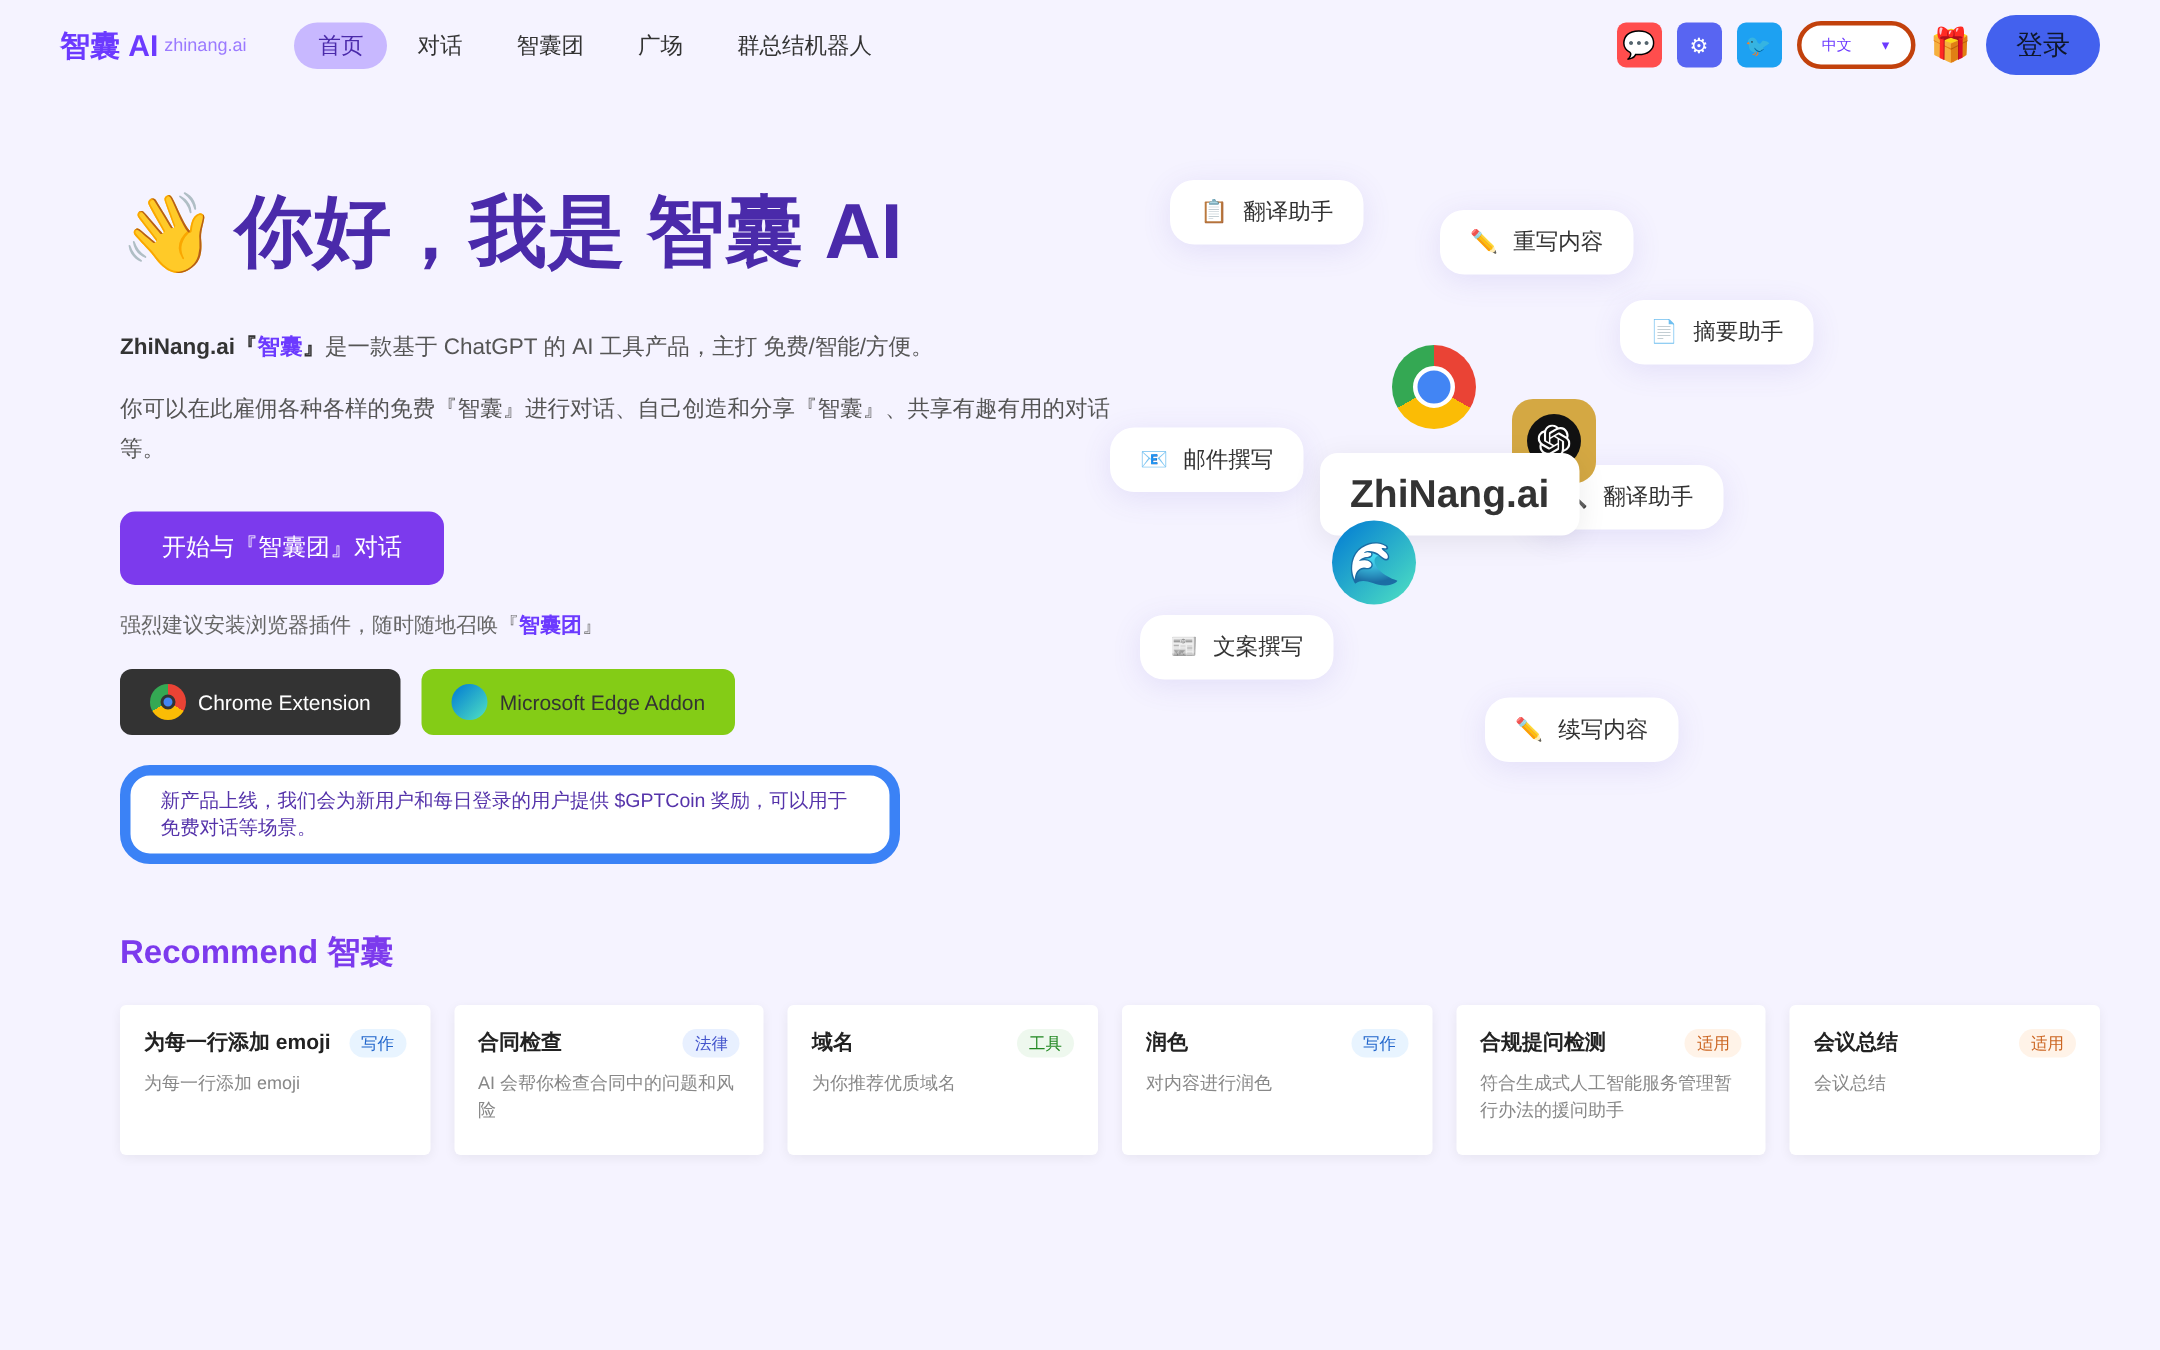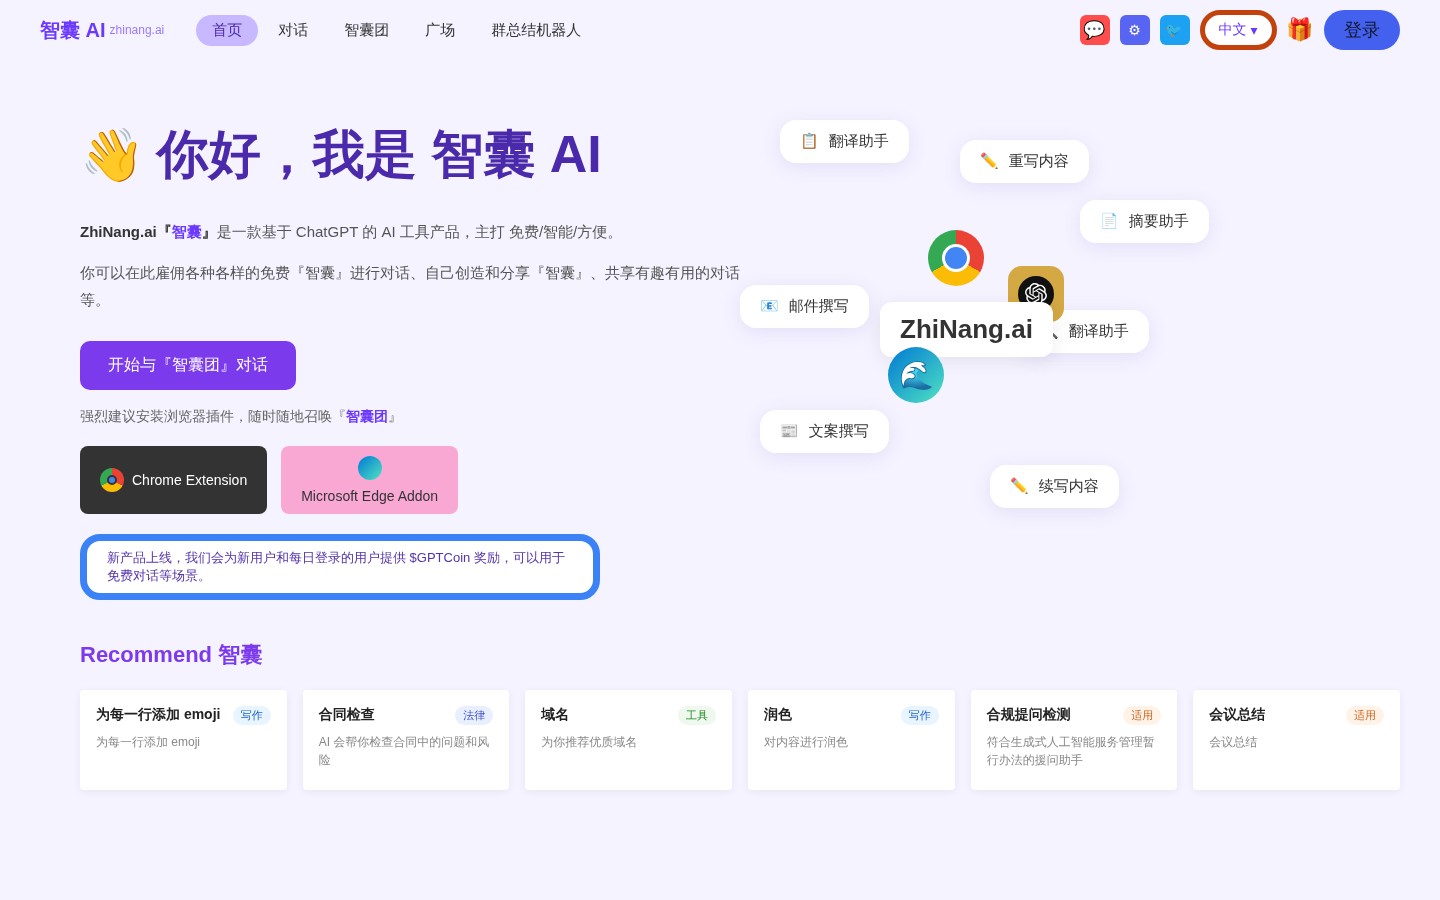--- a/index.html
+++ b/index.html
@@ -69,25 +69,25 @@
       justify-content: center;
       font-size: 18px;
       cursor: pointer;
     }
     .nav-icon.red { background: #ff4d4d; color: white; }
     .nav-icon.discord { background: #5865f2; color: white; font-size: 14px; }
     .nav-icon.twitter { background: #1da1f2; color: white; font-size: 14px; }
     .lang-btn {
       display: flex;
       align-items: center;
-      gap: 4px;
+      gap: 20px;
       padding: 6px 14px;
-      border: 5px solid #c2410c;
+      border: 3px solid #c2410c;
       border-radius: 20px;
-      font-size: 14px;
+      font-size: 10px;
       color: #6c3aff;
       cursor: pointer;
       background: white;
     }
     .gift-icon {
       font-size: 22px;
       cursor: pointer;
     }
     .login-btn {
       padding: 8px 20px;
@@ -168,23 +168,22 @@
       font-size: 14px;
       font-weight: 500;
       cursor: pointer;
       border: none;
     }
     .ext-btn.chrome {
       background: #333;
       color: white;
     }
     .ext-btn.edge {
-      background: #f9a8d4;
-      color: #333;
-      flex-direction: column;
+      background: #84cc16;
+      color: #333;
     }
 
     .notice-bar {
       background: white;
       border: 7px solid #3b82f6;
       border-radius: 20px;
       padding: 8px 20px;
       font-size: 13px;
       color: #5533aa;
       display: inline-block;

